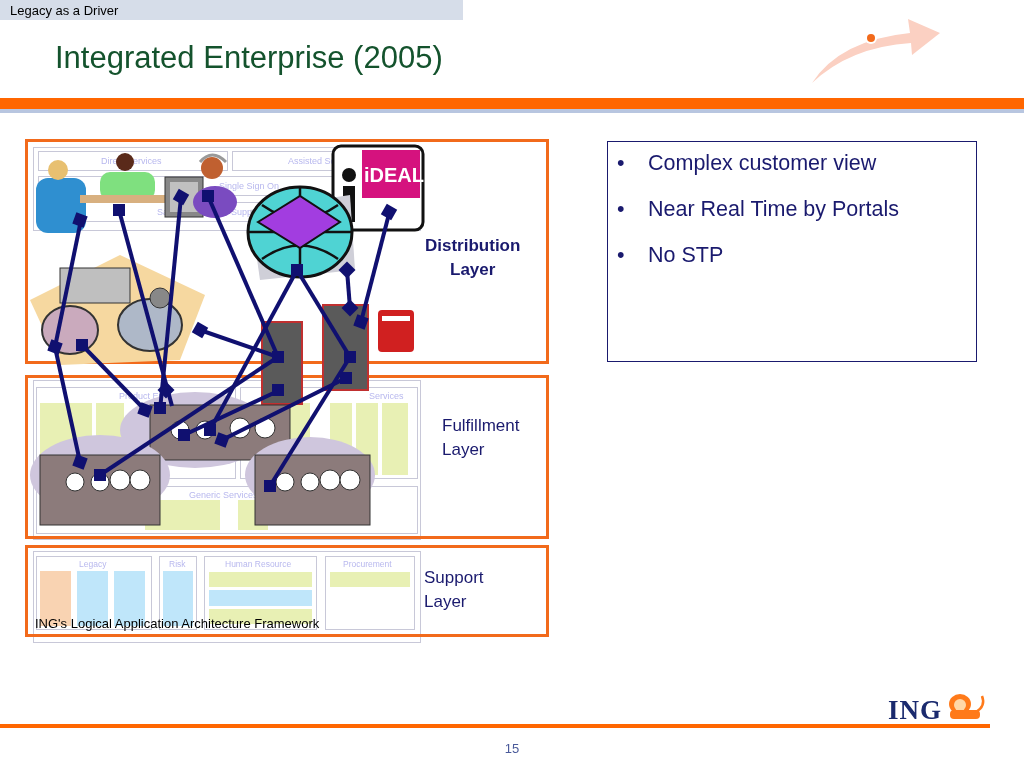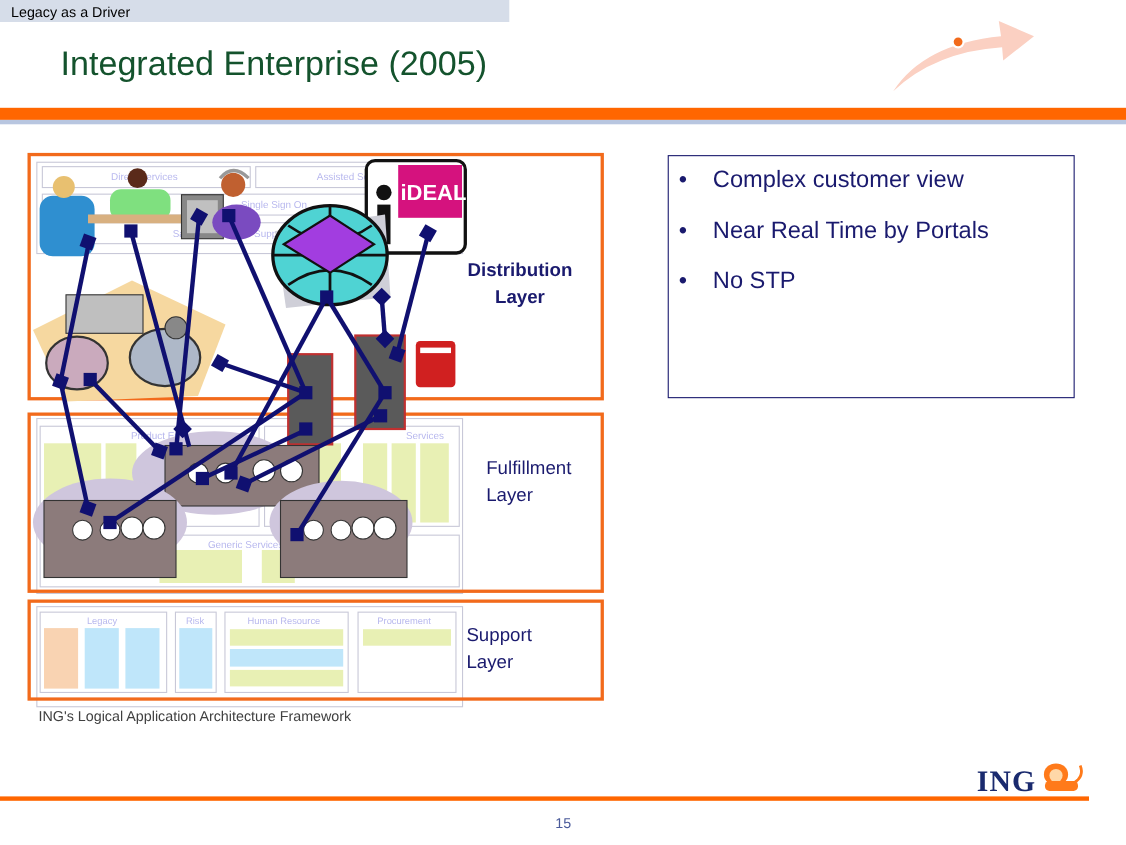--- a/index.html
+++ b/index.html
@@ -10,21 +10,21 @@
   .swoosh { position:absolute; left:800px; top:5px; }
   .orange-bar { position:absolute; left:0; top:98px; width:1024px; height:11px; background:#ff6600; }
   .blue-bar { position:absolute; left:0; top:109px; width:1024px; height:4px; background:#b8c6e0; }
   .layer-frame { position:absolute; border:3px solid #f26a1b; box-sizing:border-box; }
   .layer-label { position:absolute; font-size:17px; color:#1a1a6e; line-height:24px; }
   .layer-label.bold { font-weight:bold;text-align:center; }
   .bullet-box { position:absolute; left:607px; top:141px; width:370px; height:221px; border:1px solid #1a1a6e; box-sizing:border-box; }
   .bullet-box ul { list-style:none; margin:0; padding:9px 0 0 0; }
   .bullet-box li { position:relative; font-size:21.5px; color:#1a1a6e; height:46.2px; padding-left:40px; }
   .bullet-box li::before { content:"•"; position:absolute; left:9px; top:0; }
-  .caption { position:absolute; left:35px; top:643px; font-size:13px; color:#404040; }
+  .caption { position:absolute; left:35px; top:616px; font-size:13px; color:#000000; }
   .page-num { position:absolute; left:0; width:1024px; top:741px; text-align:center; font-size:13px; color:#4a5a9a; }
   .footer-line { position:absolute; left:0; top:724px; width:990px; height:4px; background:#ff6600; }
   .ing-logo { position:absolute; left:888px; top:692px; }
   .ing-text { font-family:"Liberation Serif", serif; font-weight:bold; font-size:27px; color:#1a2a6e; letter-spacing:1px; }
   .diagram { position:absolute; left:0; top:0; }
   .ghost { position:absolute; border:1px solid #c8c8d8; background:#fff; box-sizing:border-box; }
   .ghost-label { position:absolute; font-size:9px; color:#b8b8ee; white-space:nowrap; }
   .tile { position:absolute; box-sizing:border-box; }
   .green { background:#e8f0b4; }
   .blue { background:#bfe6fa; }

